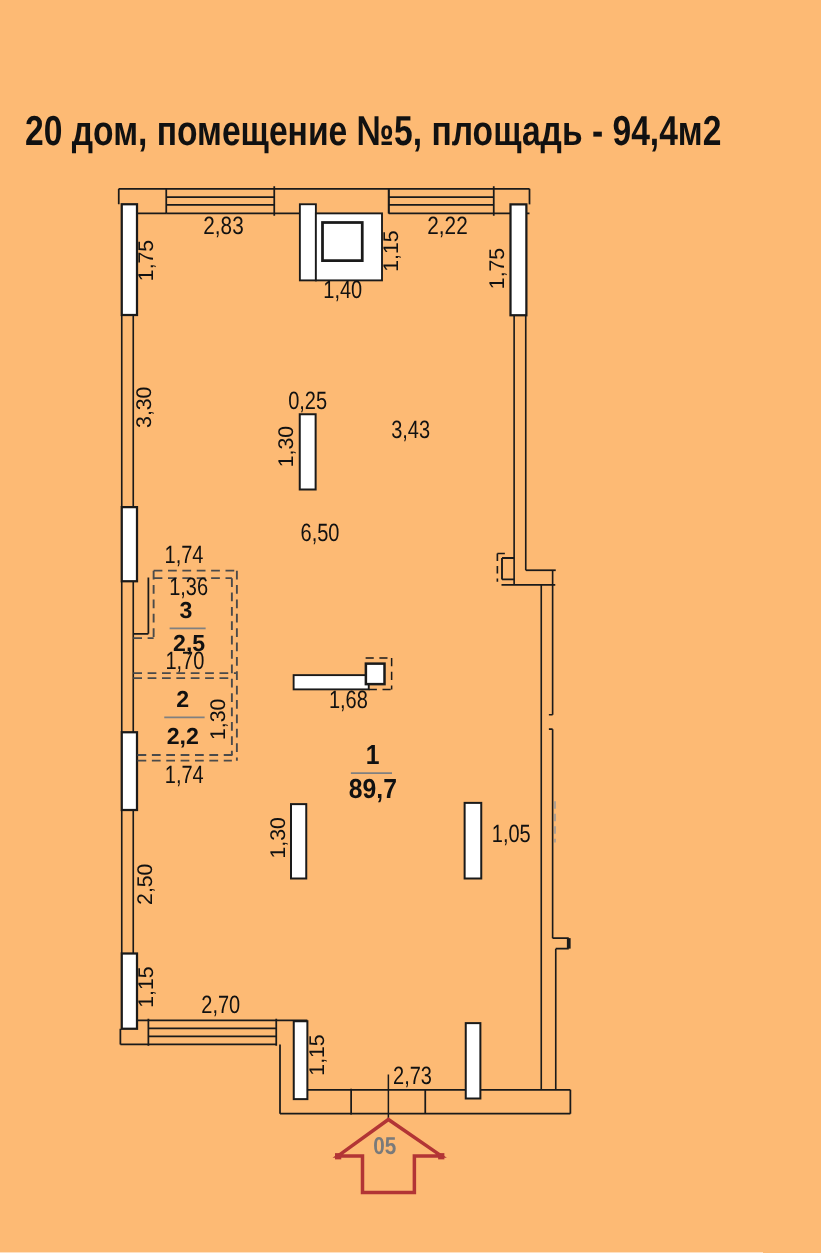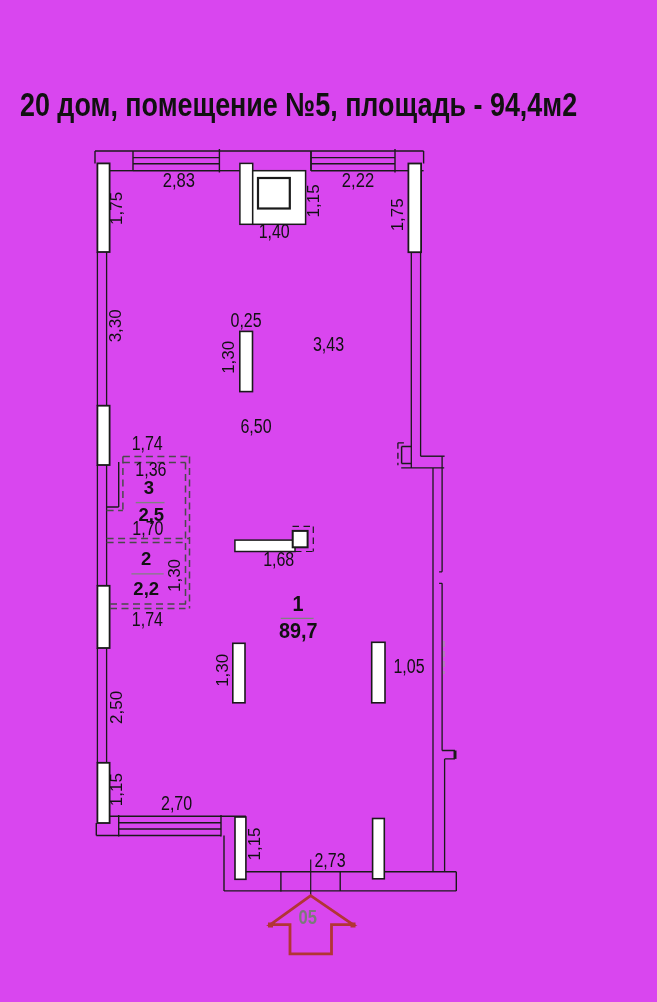--- a/index.html
+++ b/index.html
@@ -1,16 +1,16 @@
 <!DOCTYPE html>
 <html><head>
 <meta charset="utf-8">
 <style>
   html,body{margin:0;padding:0;background:#fff;}
-  .page{position:relative;width:657px;height:1002px;background:#d946ef;overflow:hidden;}
+  .page{position:relative;width:657px;height:1002px;background:#fdba74;overflow:hidden;}
   svg{position:absolute;left:0;top:0;}
   svg text{font-family:"Liberation Sans",sans-serif;fill:#111;}
   .dim{font-size:20px;}
   .dim text{}
   .rdim{font-size:17px;}
   .room{font-size:22px;font-weight:bold;}
   .room2{font-size:18.5px;font-weight:bold;}
 </style>
 </head>
 <body>

